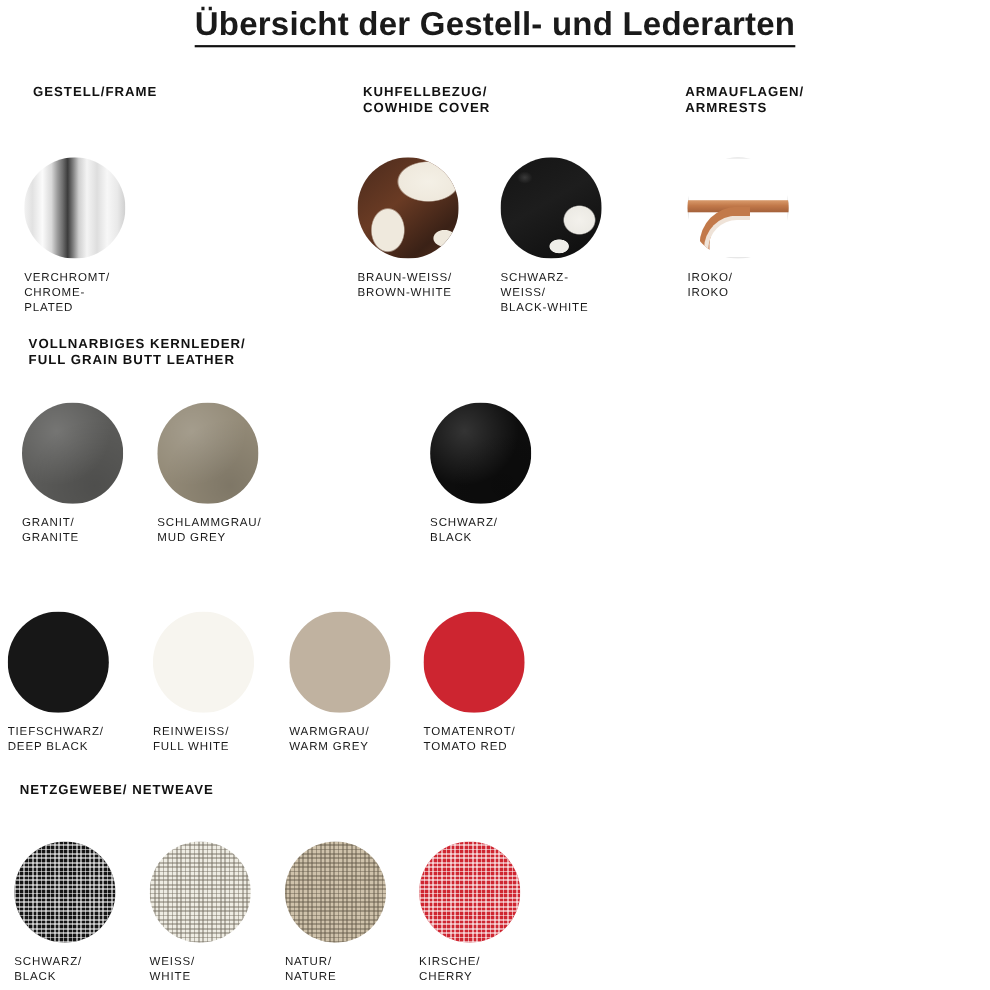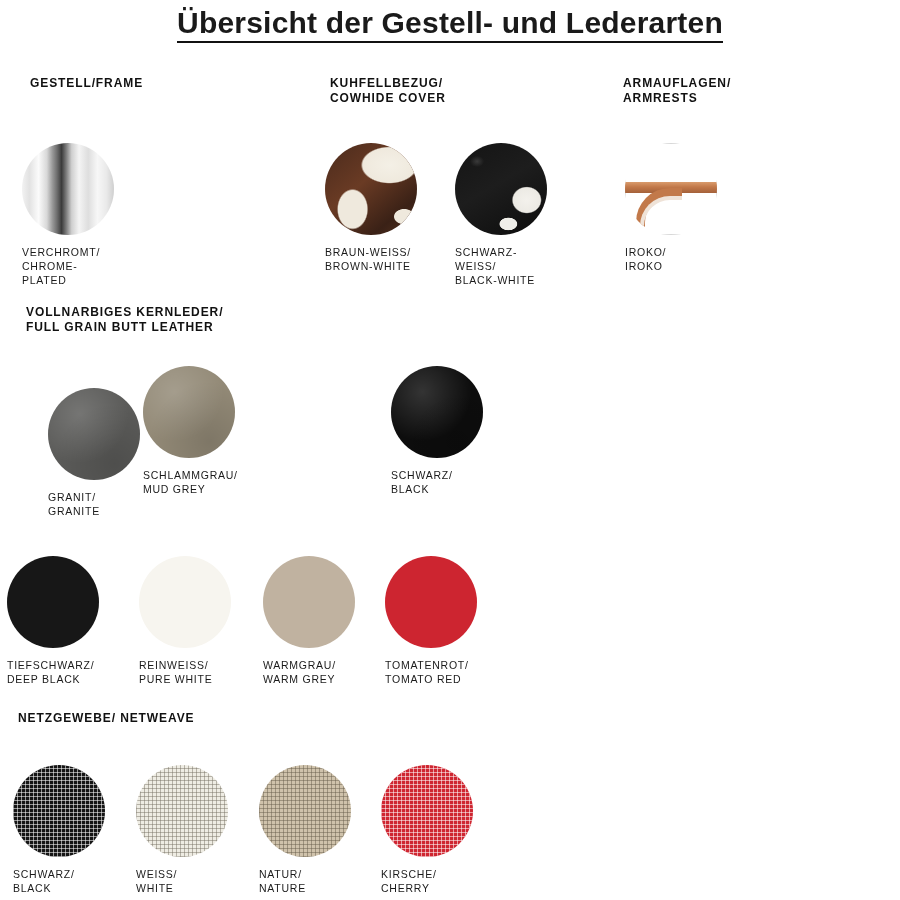--- a/index.html
+++ b/index.html
@@ -200,21 +200,21 @@
         <div class="iroko-shadow"></div>
       </div>
     </div>
     <div class="caption">IROKO/
 IROKO</div>
   </div>
 
   <div class="section-head" style="left:26px; top:305px;">VOLLNARBIGES KERNLEDER/
 FULL GRAIN BUTT LEATHER</div>
 
-  <div class="swatch" style="left:20px; top:388px;margin-left:28px;">
+  <div class="swatch" style="left:20px; top:366px;">
     <div class="disc">
         <div class="leather" style="background:#5b5b59"></div>
       </div>
     <div class="caption">GRANIT/
 GRANITE</div>
   </div>
   <div class="swatch" style="left:143px; top:366px;">
     <div class="disc">
         <div class="leather" style="background:#938a77"></div>
       </div>
@@ -235,21 +235,21 @@
         <div class="fill-solid" style="background:#171717"></div>
       </div>
     <div class="caption">TIEFSCHWARZ/
 DEEP BLACK</div>
   </div>
   <div class="swatch" style="left:139px; top:556px;">
     <div class="disc">
         <div class="fill-solid" style="background:#f7f5ef"></div>
       </div>
     <div class="caption">REINWEISS/
-PURE WHITE</div>
+FULL WHITE</div>
   </div>
   <div class="swatch" style="left:263px; top:556px;">
     <div class="disc">
         <div class="fill-solid" style="background:#c0b2a0"></div>
       </div>
     <div class="caption">WARMGRAU/
 WARM GREY</div>
   </div>
   <div class="swatch" style="left:385px; top:556px;">
     <div class="disc">

